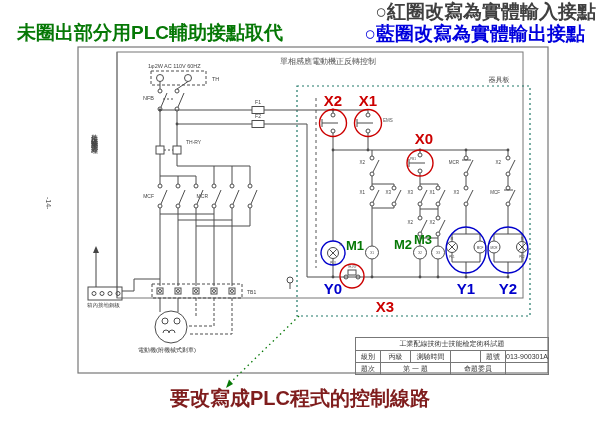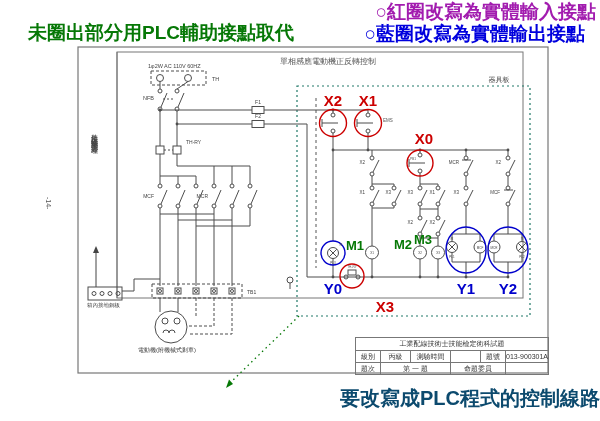--- a/index.html
+++ b/index.html
@@ -1,22 +1,22 @@
 <!DOCTYPE html>
 <html><head>
 <meta charset="utf-8">
 <style>
   html,body{margin:0;padding:0;background:#fff;}
   #stage{position:relative;width:600px;height:421px;background:#fff;overflow:hidden;
          font-family:"Liberation Sans",sans-serif;}
   .note{position:absolute;font-weight:bold;font-size:19px;line-height:1.05;white-space:nowrap;}
-  .note-red{color:#a21caf;top:2px;right:4px;}
-  .note-green{color:#067806;top:23px;left:28px;}
+  .note-red{color:#404040;top:2px;right:4px;}
+  .note-green{color:#067806;top:23px;left:17px;}
   .note-blue{color:#0000dd;top:24px;right:15px;}
-  .note-bottom{color:#0c4a6e;top:388px;left:0;width:100%;text-align:right;font-weight:bold;
+  .note-bottom{color:#7f1d1d;top:388px;left:0;width:100%;text-align:center;font-weight:bold;
                font-size:20px;}
   .vtext{position:absolute;writing-mode:vertical-rl;text-orientation:upright;
          font-size:7px;letter-spacing:1px;color:#444;left:89px;top:128px;}
   .pagenum{position:absolute;writing-mode:vertical-rl;font-size:7px;color:#555;left:45px;top:197px;}
   svg{position:absolute;left:0;top:0;}
   table.tblock{position:absolute;left:355px;top:337px;width:193px;border-collapse:collapse;
                table-layout:fixed;font-size:7px;color:#333;}
   table.tblock td{border:1px solid #777;text-align:center;padding:0;height:11px;overflow:hidden;
                   white-space:nowrap;}
   table.tblock tr.hd td{height:12px;}

